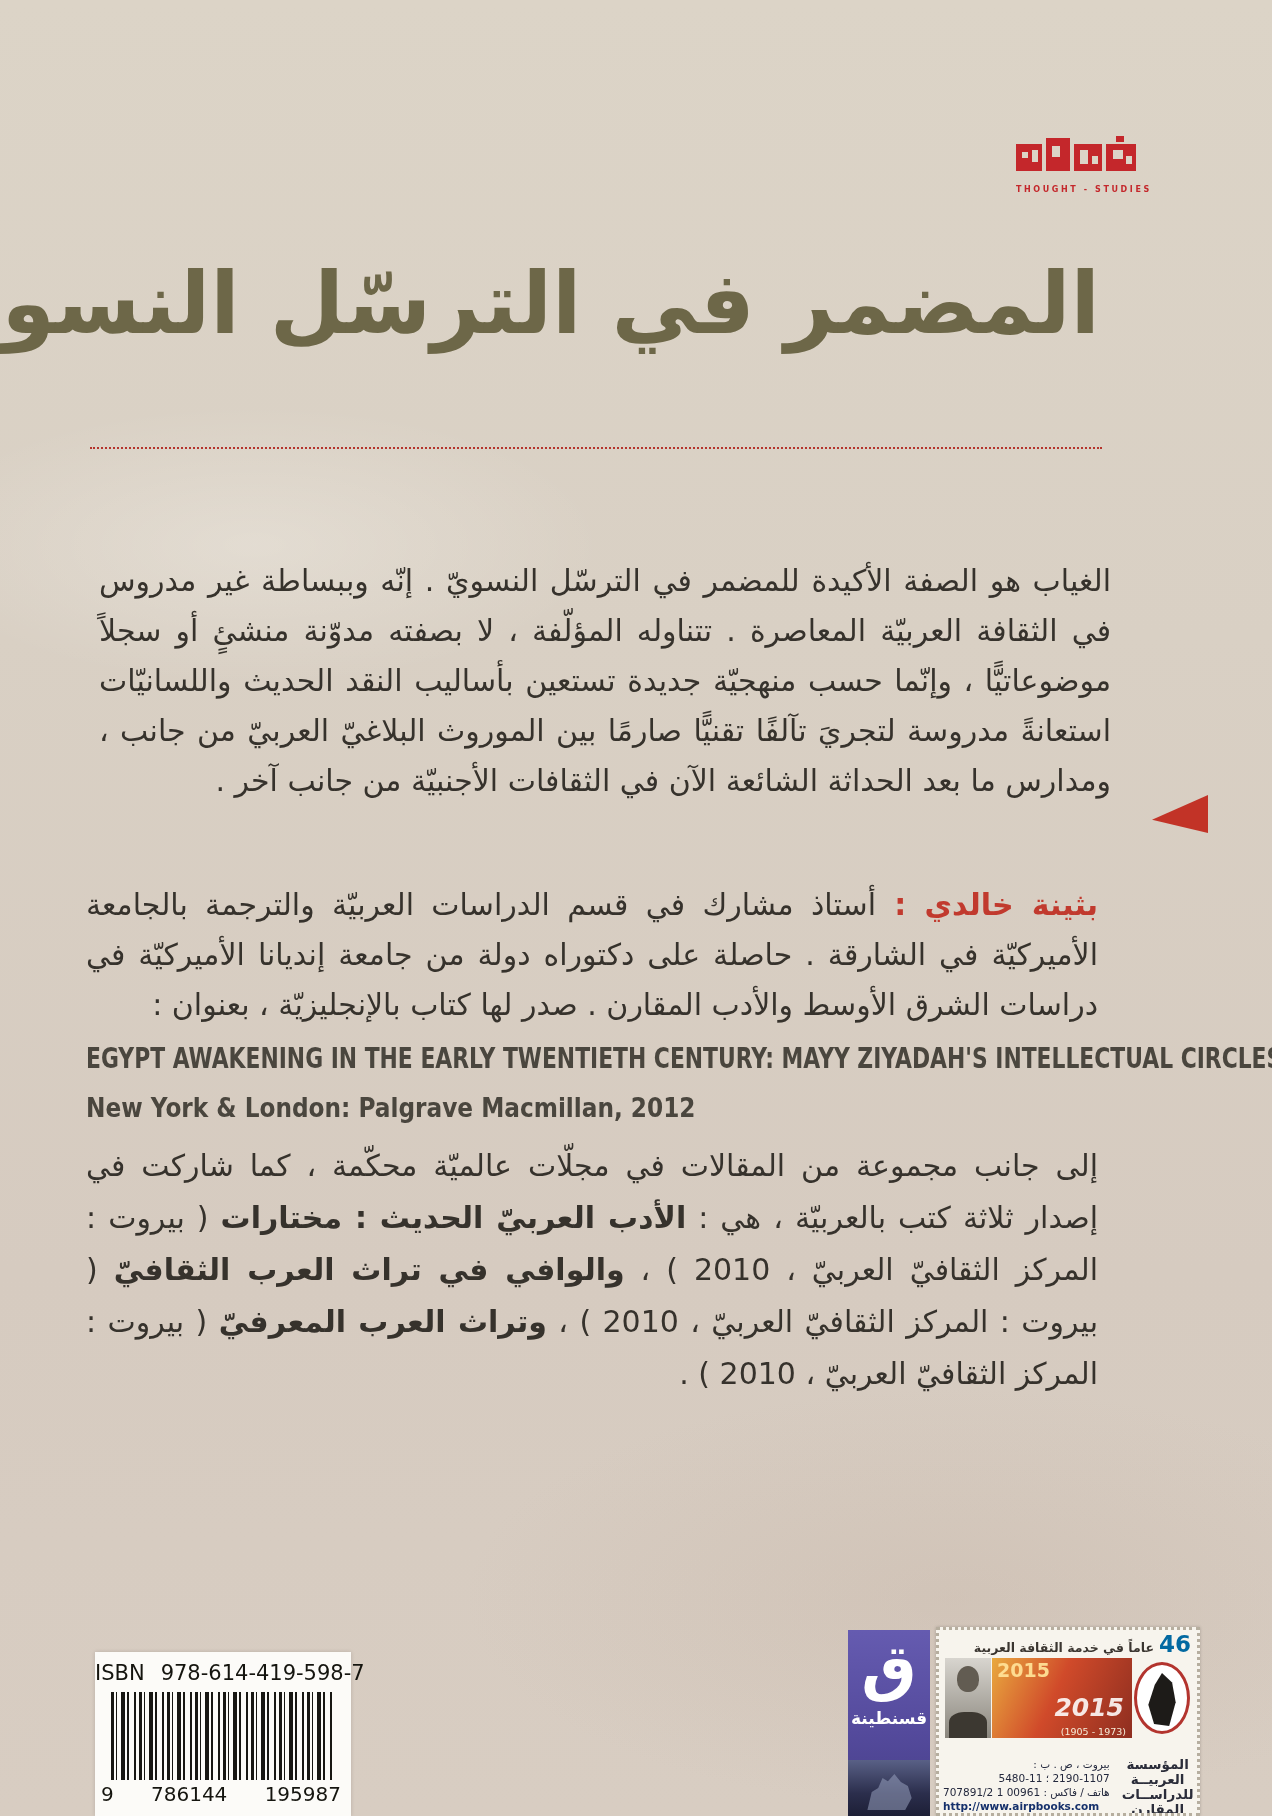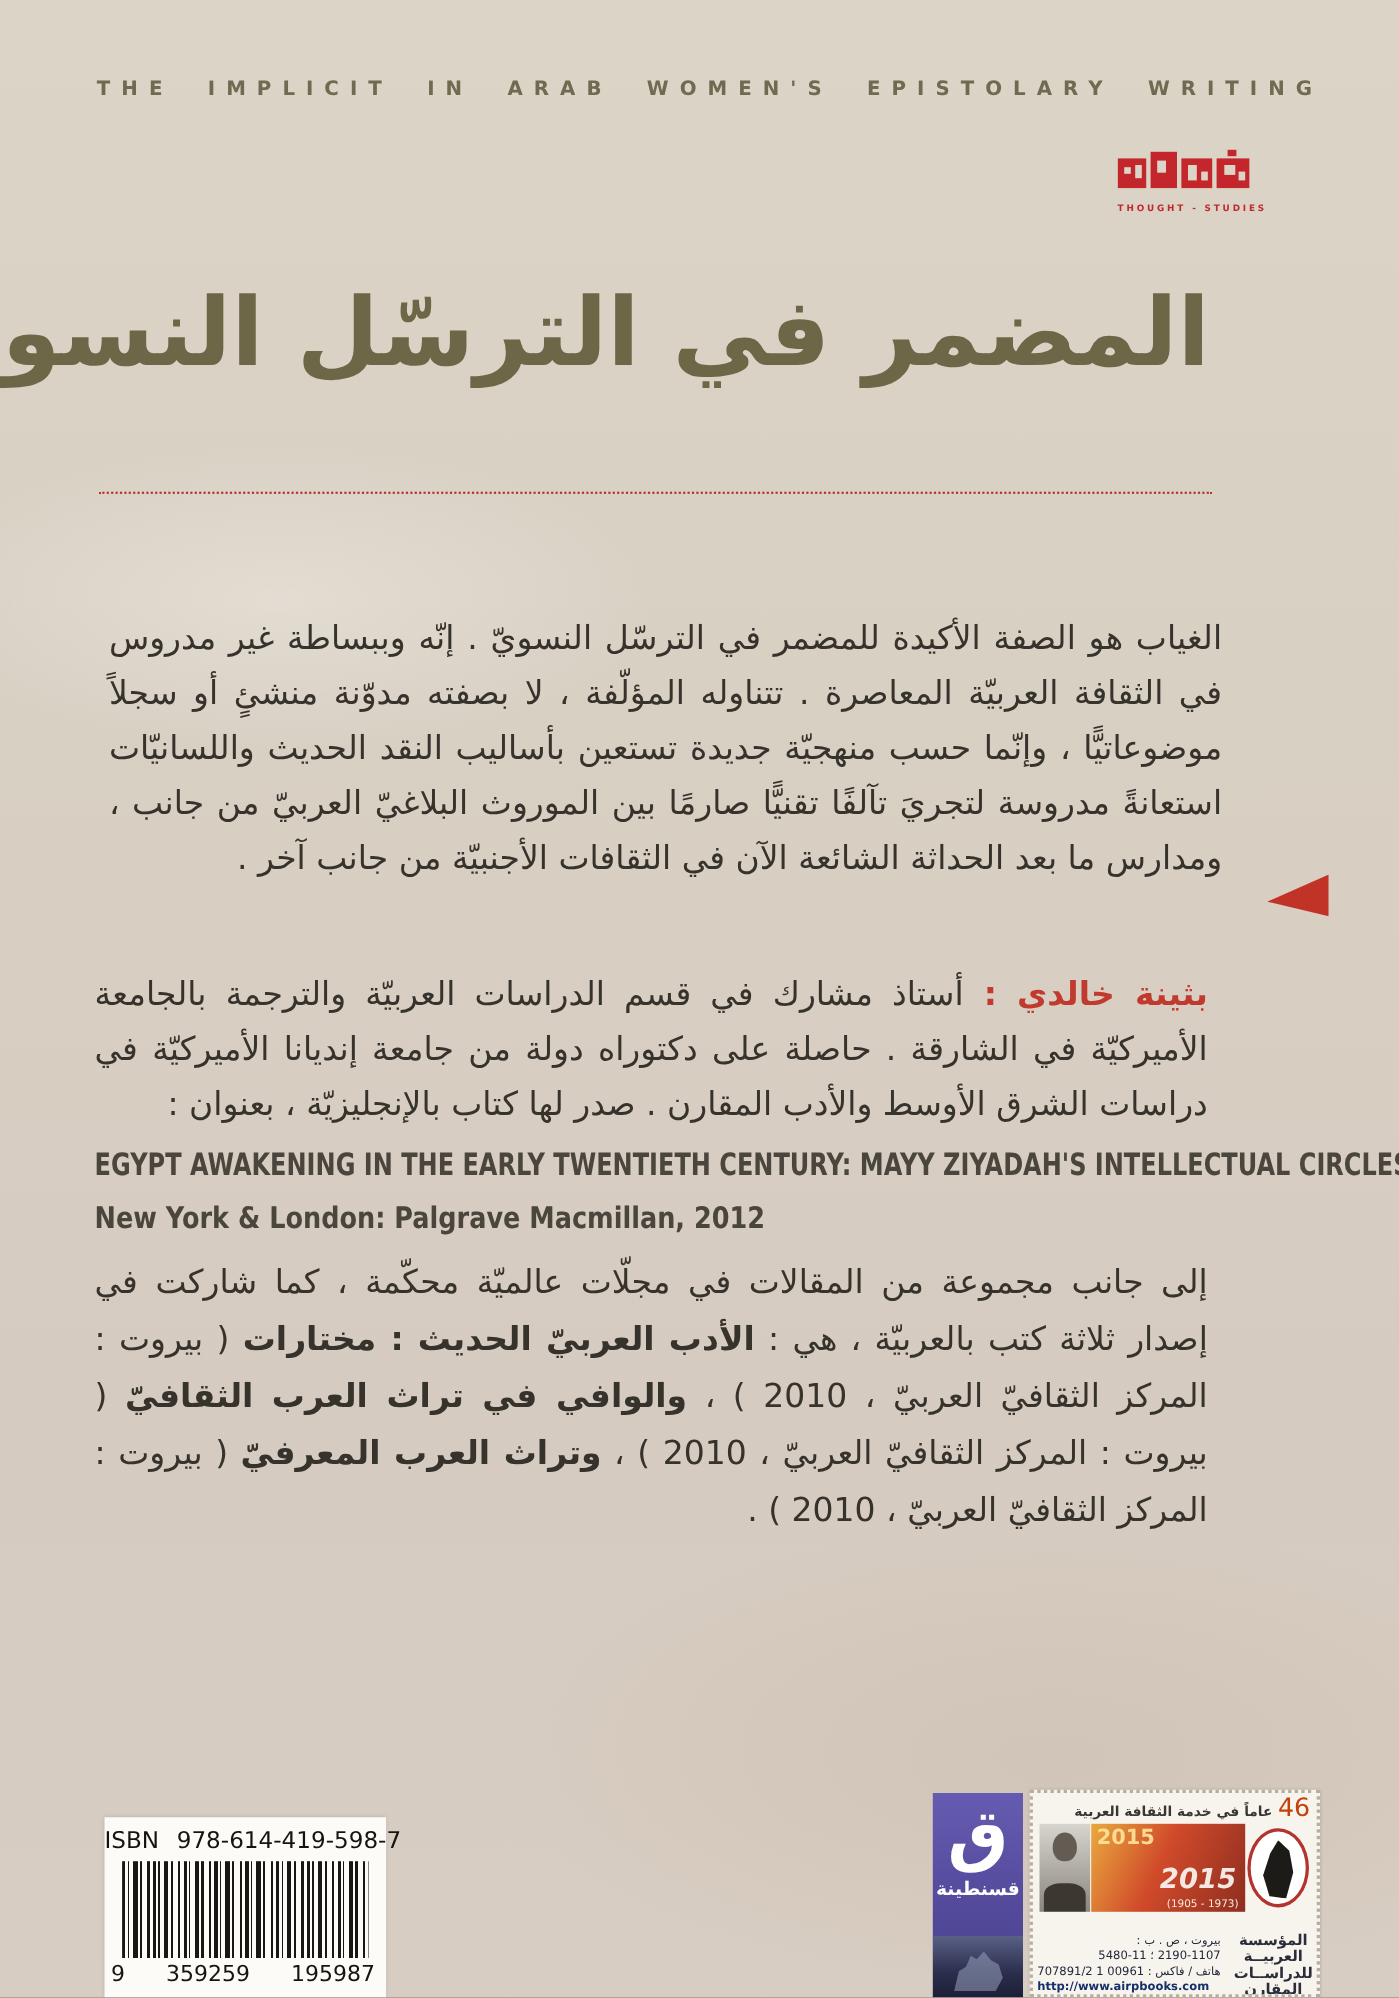--- a/index.html
+++ b/index.html
@@ -112,21 +112,21 @@
     clip-path:polygon(10% 100%,18% 55%,30% 45%,38% 20%,48% 28%,60% 10%,72% 30%,85% 40%,92% 70%,80% 100%);
   }
 
   
   .stamp{
     position:absolute;left:936px;top:1627px;width:264px;height:189px;
     background:#f7f4ed;border:3px dotted #b6ae9f;box-sizing:border-box;
     overflow:hidden;box-shadow:0 0 3px rgba(0,0,0,.2);
   }
   .stamp-head{display:flex;direction:rtl;align-items:baseline;gap:5px;padding:2px 6px 1px;}
-  .stamp-years{color:#c2410c;font-size:23px;font-weight:normal;line-height:24px;}
+  .stamp-years{color:#0369a1;font-size:23px;font-weight:bold;line-height:24px;}
   .stamp-service{font-size:12.5px;font-weight:bold;color:#3a3530;white-space:nowrap;}
   .stamp-mid{display:flex;gap:1px;padding:1px 6px 16px 6px;height:80px;}
   .portrait{width:46px;background:linear-gradient(180deg,#d8d5cf,#8a867d);position:relative;overflow:hidden;}
   .portrait .head{position:absolute;top:8px;left:12px;width:22px;height:26px;border-radius:50% 50% 45% 45%;background:#625c52;}
   .portrait .body{position:absolute;bottom:0;left:4px;width:38px;height:26px;border-radius:40% 40% 0 0;background:#3c3831;}
   .year-box{flex:1;position:relative;overflow:hidden;
     background:linear-gradient(115deg,#e9a93f 0%,#d04a2a 45%,#8e2e20 100%);}
   .y1{position:absolute;top:1px;left:5px;font-size:19px;font-weight:bold;color:rgba(255,224,150,.95);}
   .y2{position:absolute;bottom:16px;right:8px;font-size:25px;font-weight:bold;font-style:italic;color:rgba(255,255,255,.88);}
   .lifespan{position:absolute;bottom:1px;right:6px;font-size:9.5px;color:#f6ecd9;}
@@ -137,21 +137,20 @@
   .stamp-foot{display:flex;padding:3px 5px 0 4px;gap:12px;}
   .contact{flex:1;direction:rtl;text-align:right;font-size:10.5px;color:#23283d;line-height:14px;white-space:nowrap;}
   .contact .url{direction:ltr;font-weight:bold;color:#15306b;font-size:10.5px;text-align:left;}
   .pub-name{width:76px;direction:rtl;text-align:center;font-weight:bold;font-size:13.5px;line-height:15px;color:#2b2d3a;}
 </style>
 </head>
 <body>
 
 <div class="page">
 
-  <div class="header-en">THE IMPLICIT IN ARAB WOMEN'S EPISTOLARY WRITING</div>
 
   <div class="logo">
     <svg width="120" height="42" viewBox="0 0 120 42">
       <g fill="#c4272b">
         <rect x="90" y="8" width="30" height="27"></rect>
         <rect x="100" y="0" width="8" height="6"></rect>
         <rect x="58" y="8" width="28" height="27"></rect>
         <rect x="30" y="2" width="24" height="33"></rect>
         <rect x="0" y="8" width="26" height="27"></rect>
       </g>
@@ -182,21 +181,21 @@
 
   <div class="ar-par works"><span>إلى جانب مجموعة من المقالات في مجلّات عالميّة محكّمة ، كما شاركت في إصدار ثلاثة كتب بالعربيّة ، هي : </span><span class="b">الأدب العربيّ الحديث : مختارات</span><span> ( بيروت : المركز الثقافيّ العربيّ ، 2010 ) ، </span><span class="b">والوافي في تراث العرب الثقافيّ</span><span> ( بيروت : المركز الثقافيّ العربيّ ، 2010 ) ، </span><span class="b">وتراث العرب المعرفيّ</span><span> ( بيروت : المركز الثقافيّ العربيّ ، 2010 ) .</span></div>
 
   <div class="barcode">
     <div class="isbn-line">
       <span>ISBN</span><span class="num">978-614-419-598-7</span>
     </div>
     <div class="bars"></div>
     <div class="digits">
       <span>9</span>
-      <span>359259</span>
+      <span>786144</span>
       <span>195987</span>
     </div>
   </div>
 
   <div class="const-banner">
     <div class="const-letter">ق</div>
     <div class="const-name">قسنطينة</div>
     <div class="const-statue">
       <div class="silhouette"></div>
     </div>

